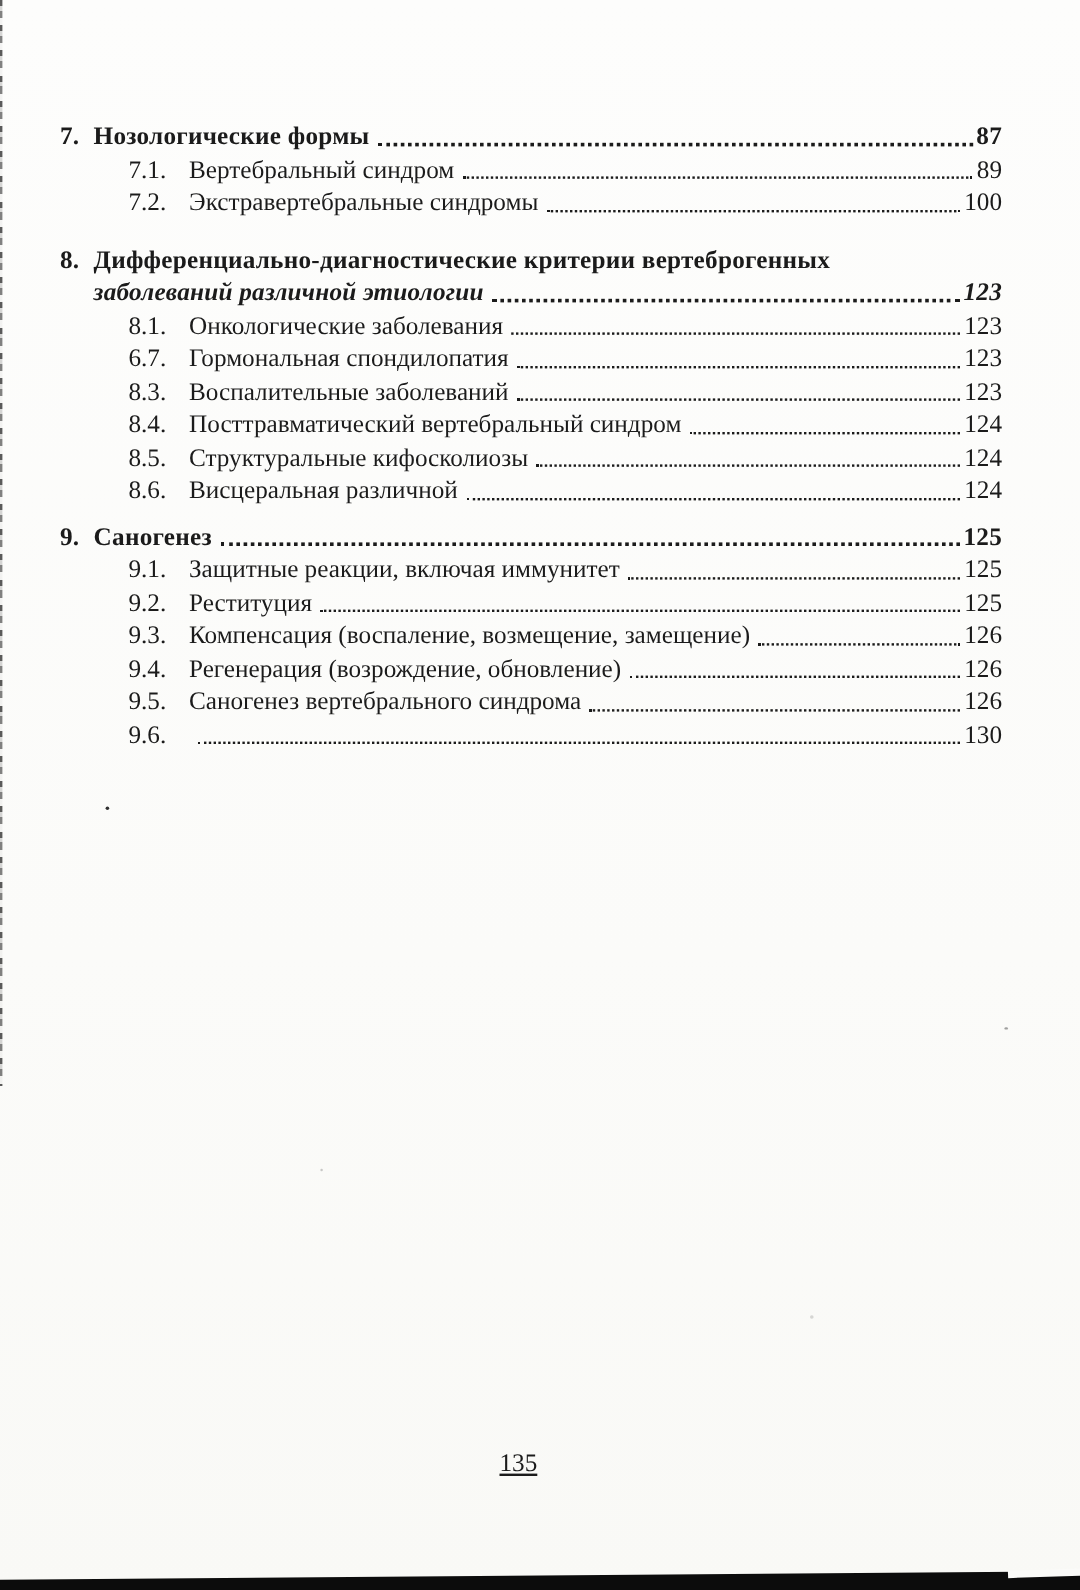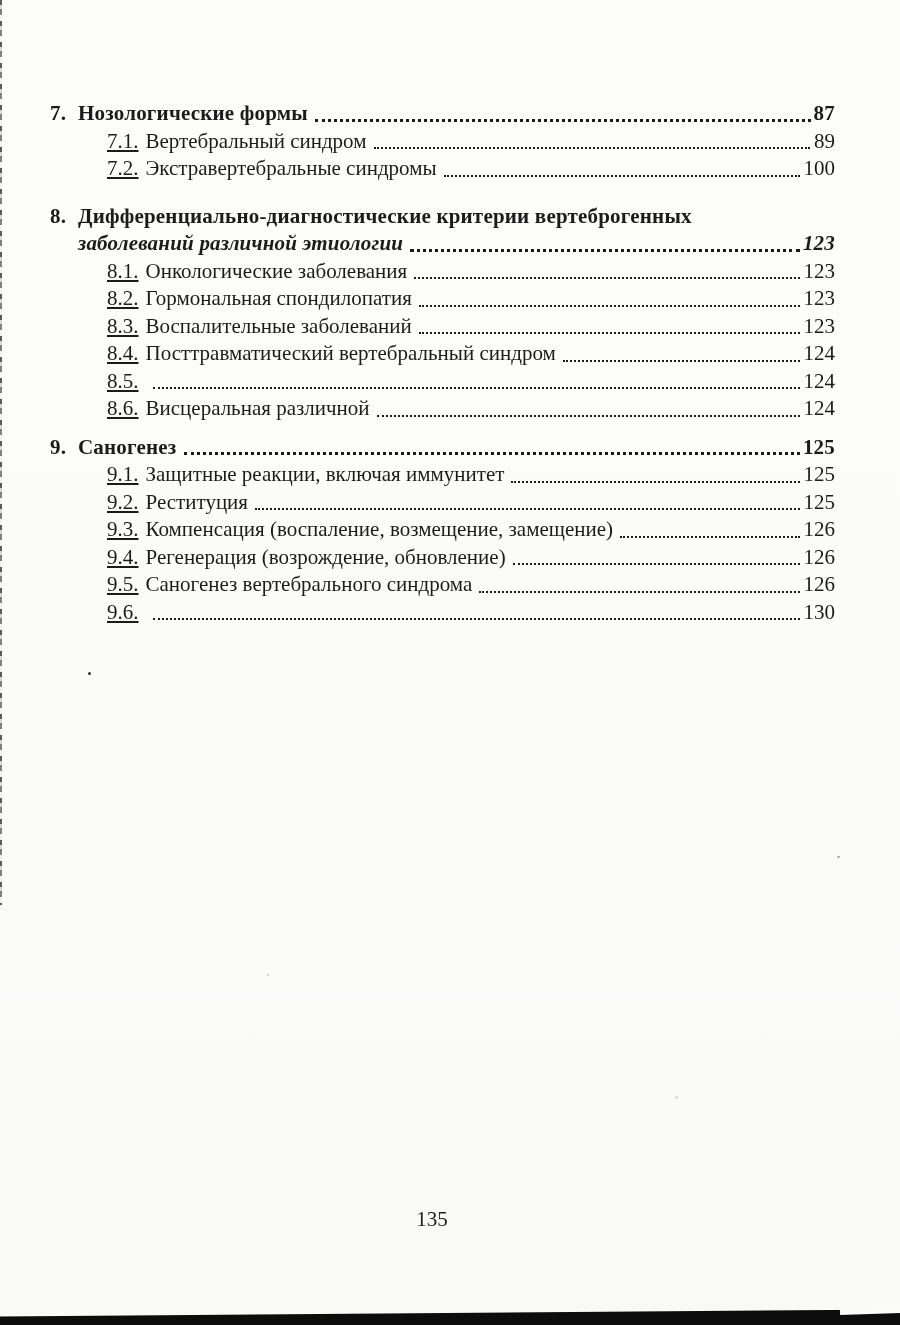--- a/index.html
+++ b/index.html
@@ -26,21 +26,21 @@
     left: 50px;
     top: 100px;
     width: 785px;
     font-size: 21px;
     line-height: 27.5px;
   }
   .row { display: flex; align-items: flex-end; white-space: nowrap; }
   .row.toplevel { font-weight: bold; letter-spacing: 0.2px; }
   .num  { display: inline-block; width: 28px; flex: none; }
   .row.sub { padding-left: 57px; font-weight: normal; }
-  .subnum { flex: none; margin-right: 7px; text-decoration: underline; }
+  .subnum { flex: none; margin-right: 19px; }
   .row.wrap2 { padding-left: 28px; font-style: italic; }
   .title { flex: none; text-align: right; }
   .leader {
     flex: 1 1 auto;
     min-width: 14px;
     border-bottom: 2.6px dotted var(--ink);
     margin: 0 4px 6px 7px;
   }
   .row.toplevel .leader { margin-right: 3px; border-bottom-width: 3px; }
   .pg { flex: none; }
@@ -51,20 +51,21 @@
 
   
   .folio {
     position: absolute;
     top: 1206px;
     left: 0;
     right: 36px;
     text-align: center;
     font-size: 21px;
     line-height: 27px;
+    text-decoration: underline;
   }
 
   
   .bottom-bar {
     position: absolute;
     left: -8px;
     bottom: -12px;
     width: 916px;
     height: 24px;
     background: var(--scan_bar);
@@ -138,39 +139,40 @@
         <span class="leader"></span>
         <span class="pg">123</span>
       </div>
       <div class="row sub">
         <span class="subnum">8.1.</span>
         <span class="title">Онкологические заболевания</span>
         <span class="leader"></span>
         <span class="pg">123</span>
       </div>
       <div class="row sub">
-        <span class="subnum">8.2.</span>
+        <span class="subnum">6.7.</span>
         <span class="title">Гормональная спондилопатия</span>
         <span class="leader"></span>
         <span class="pg">123</span>
       </div>
       <div class="row sub">
         <span class="subnum">8.3.</span>
         <span class="title">Воспалительные заболеваний</span>
         <span class="leader"></span>
         <span class="pg">123</span>
       </div>
       <div class="row sub">
         <span class="subnum">8.4.</span>
         <span class="title">Посттравматический вертебральный синдром</span>
         <span class="leader"></span>
         <span class="pg">124</span>
       </div>
       <div class="row sub">
         <span class="subnum">8.5.</span>
+        <span class="title">Структуральные кифосколиозы</span>
         <span class="leader"></span>
         <span class="pg">124</span>
       </div>
       <div class="row sub">
         <span class="subnum">8.6.</span>
         <span class="title">Висцеральная различной</span>
         <span class="leader"></span>
         <span class="pg">124</span>
       </div>
     </div>

